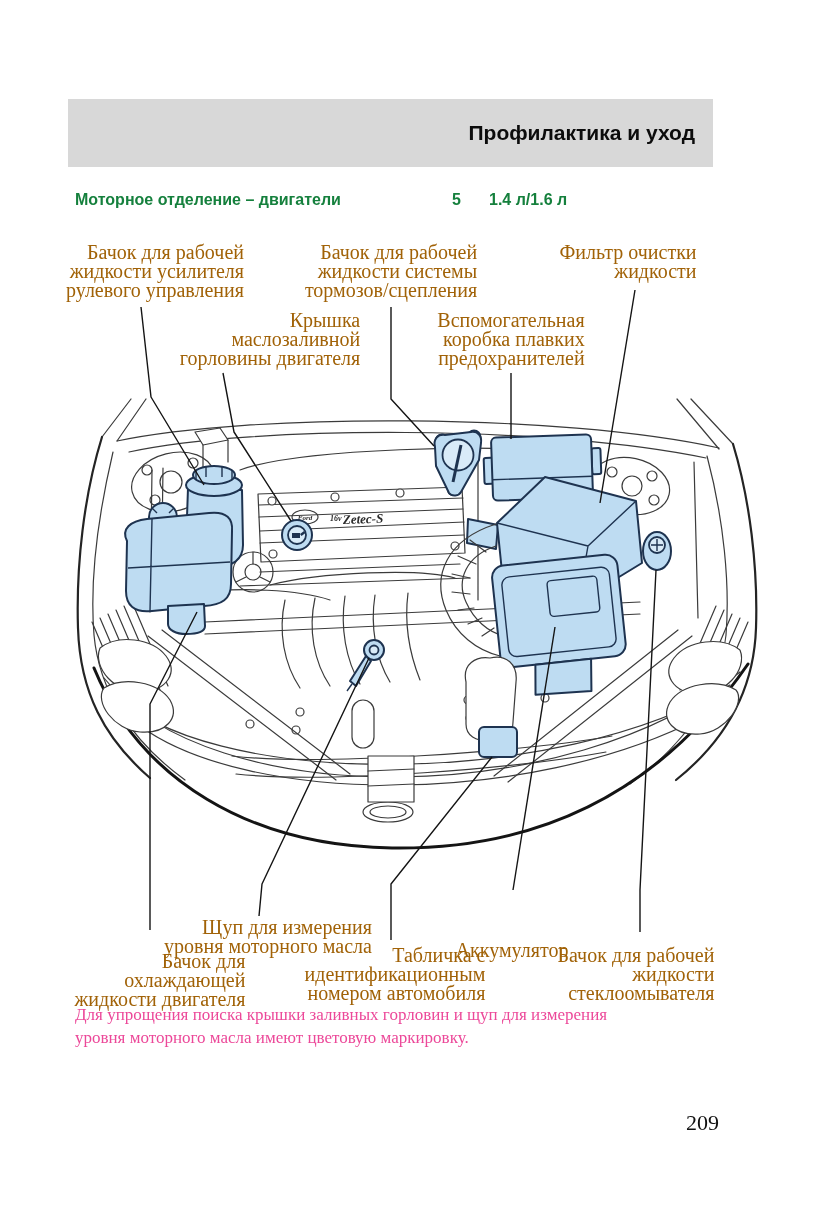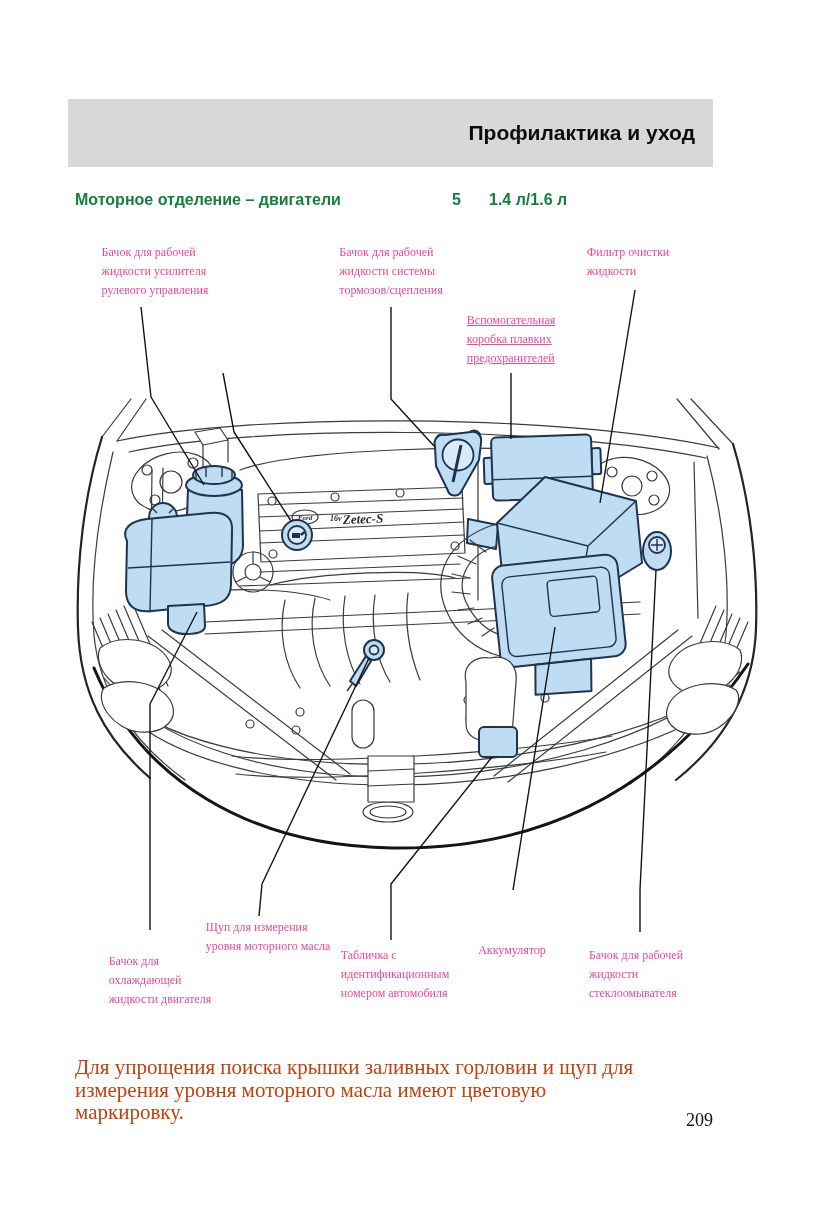--- a/index.html
+++ b/index.html
@@ -6,25 +6,25 @@
   .page{position:relative;width:840px;height:1231px;background:#ffffff;overflow:hidden;
         font-family:"Liberation Serif",serif;color:#0f0f0f;}
   .band{position:absolute;left:68px;top:99px;width:645px;height:68px;background:#d8d8d8;
         display:flex;align-items:center;justify-content:flex-end;box-sizing:border-box;padding-right:18px;}
   .band .t{font-family:"Liberation Sans",sans-serif;font-weight:bold;font-size:21px;color:#0c0c0c;}
   .subhead{position:absolute;left:0;top:191px;width:840px;height:22px;
            font-family:"Liberation Sans",sans-serif;font-weight:bold;font-size:16px;color:#15803d;}
   .subhead .l{position:absolute;left:75px;top:0;}
   .subhead .n{position:absolute;left:452px;top:0;}
   .subhead .r{position:absolute;left:489px;top:0;text-align:right;}
-  .callout{position:absolute;transform:translateX(-50%);white-space:pre-line;text-align:left;
-           font-size:12px;line-height:19px;color:#ec4899;z-index:5;}
+  .callout{position:absolute;transform:translateX(-50%);white-space:pre-line;text-align:right;
+           font-size:20px;line-height:19px;color:#a16207;z-index:5;}
   .diagram{position:absolute;left:70px;top:240px;z-index:1;}
-  .note{position:absolute;left:75px;top:1056px;width:575px;font-size:21px;line-height:22.5px;color:#c2410c;}
-  .pagenum{position:absolute;left:686px;top:1110px;font-size:18px;color:#111;}
+  .note{position:absolute;left:75px;top:1004px;width:575px;font-size:17px;line-height:22.5px;color:#ec4899;}
+  .pagenum{position:absolute;left:686px;top:1110px;font-size:22px;color:#111;}
   
   .s1{stroke:#3b3b3b;fill:none;stroke-width:1.2;stroke-linecap:round;stroke-linejoin:round;}
   .s1f{stroke:#3b3b3b;fill:#ffffff;stroke-width:1.2;stroke-linejoin:round;}
   .s2{stroke:#242424;fill:none;stroke-width:2.2;stroke-linecap:round;stroke-linejoin:round;}
   .s3{stroke:#141414;fill:none;stroke-width:3;stroke-linecap:round;}
   .hl{fill:#bedcf2;stroke:#1e3350;stroke-width:2;stroke-linejoin:round;}
   .hlw{fill:#d9ebf8;stroke:#1e3350;stroke-width:1.8;}
   .hln{stroke:#1e3350;stroke-width:1.4;fill:none;}
   .ld{stroke:#141414;stroke-width:1.4;fill:none;stroke-linejoin:round;}
   .badge{font-family:"Liberation Serif",serif;font-style:italic;font-weight:bold;fill:#2b2b2b;}
@@ -45,21 +45,24 @@
   </div>
 
   <div class="callout" style="left:155px;top:243px;">Бачок для рабочей
 жидкости усилителя
 рулевого управления</div>
   <div class="callout" style="left:391px;top:243px;">Бачок для рабочей
 жидкости системы
 тормозов/сцепления</div>
   <div class="callout" style="left:628px;top:243px;">Фильтр очистки
 жидкости</div>
-  <div class="callout" style="left:511px;top:311px;text-decoration:underline;">Вспомогательная
+  <div class="callout" style="left:270px;top:311px;">Крышка
+маслозаливной
+горловины двигателя</div>
+  <div class="callout" style="left:511px;top:311px;">Вспомогательная
 коробка плавких
 предохранителей</div>
   <div class="callout" style="left:268px;top:918px;">Щуп для измерения
 уровня моторного масла</div>
   <div class="callout" style="left:512px;top:918px;margin-top:23px;">Аккумулятор</div>
   <div class="callout" style="left:395px;top:946px;">Табличка с
 идентификационным
 номером автомобиля</div>
   <div class="callout" style="left:160px;top:952px;">Бачок для
 охлаждающей

